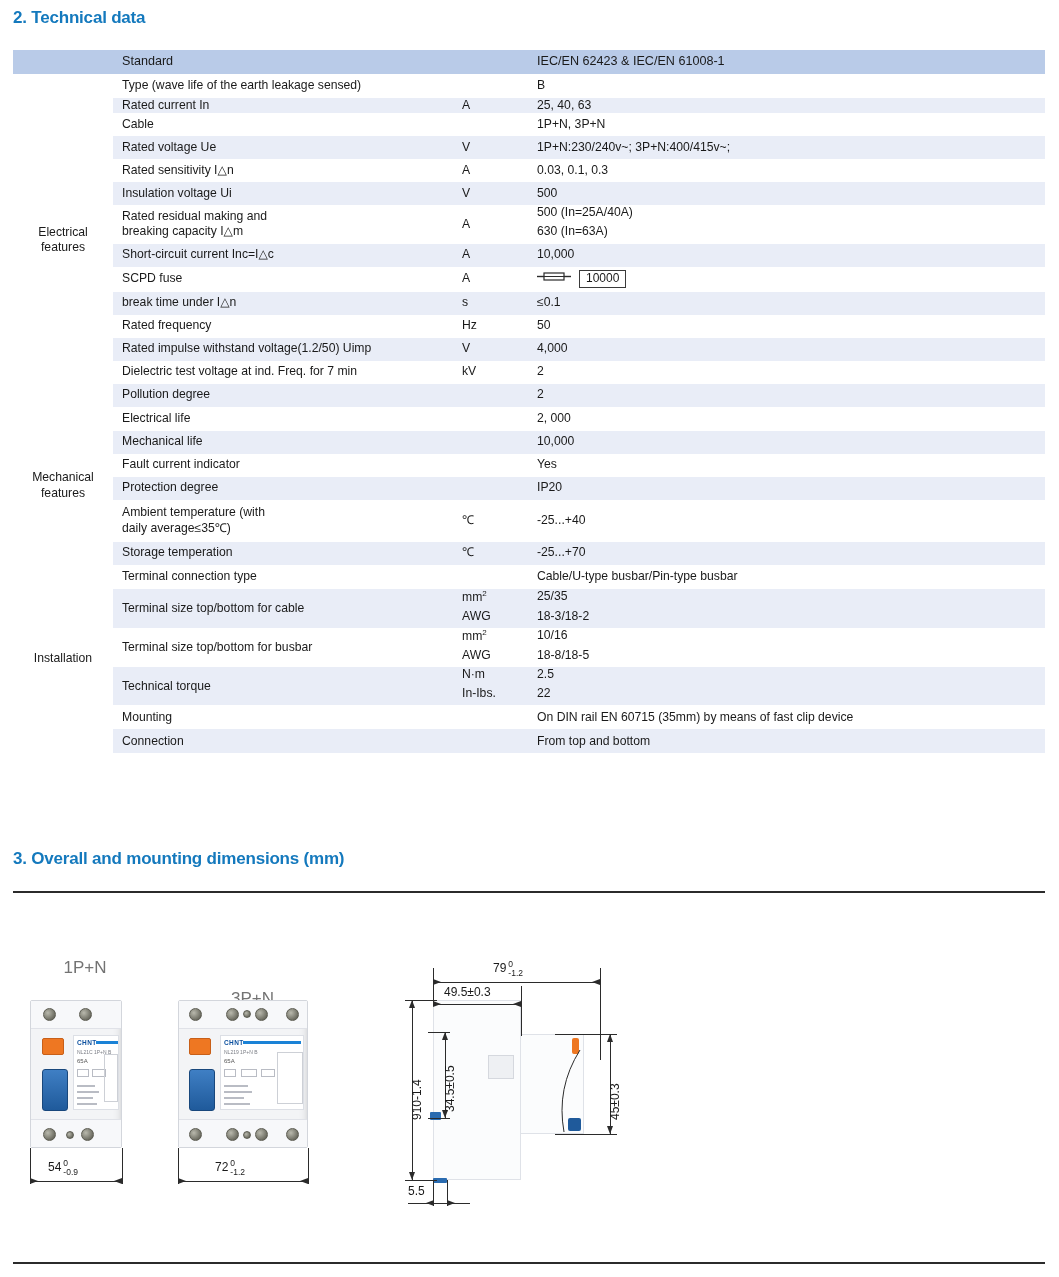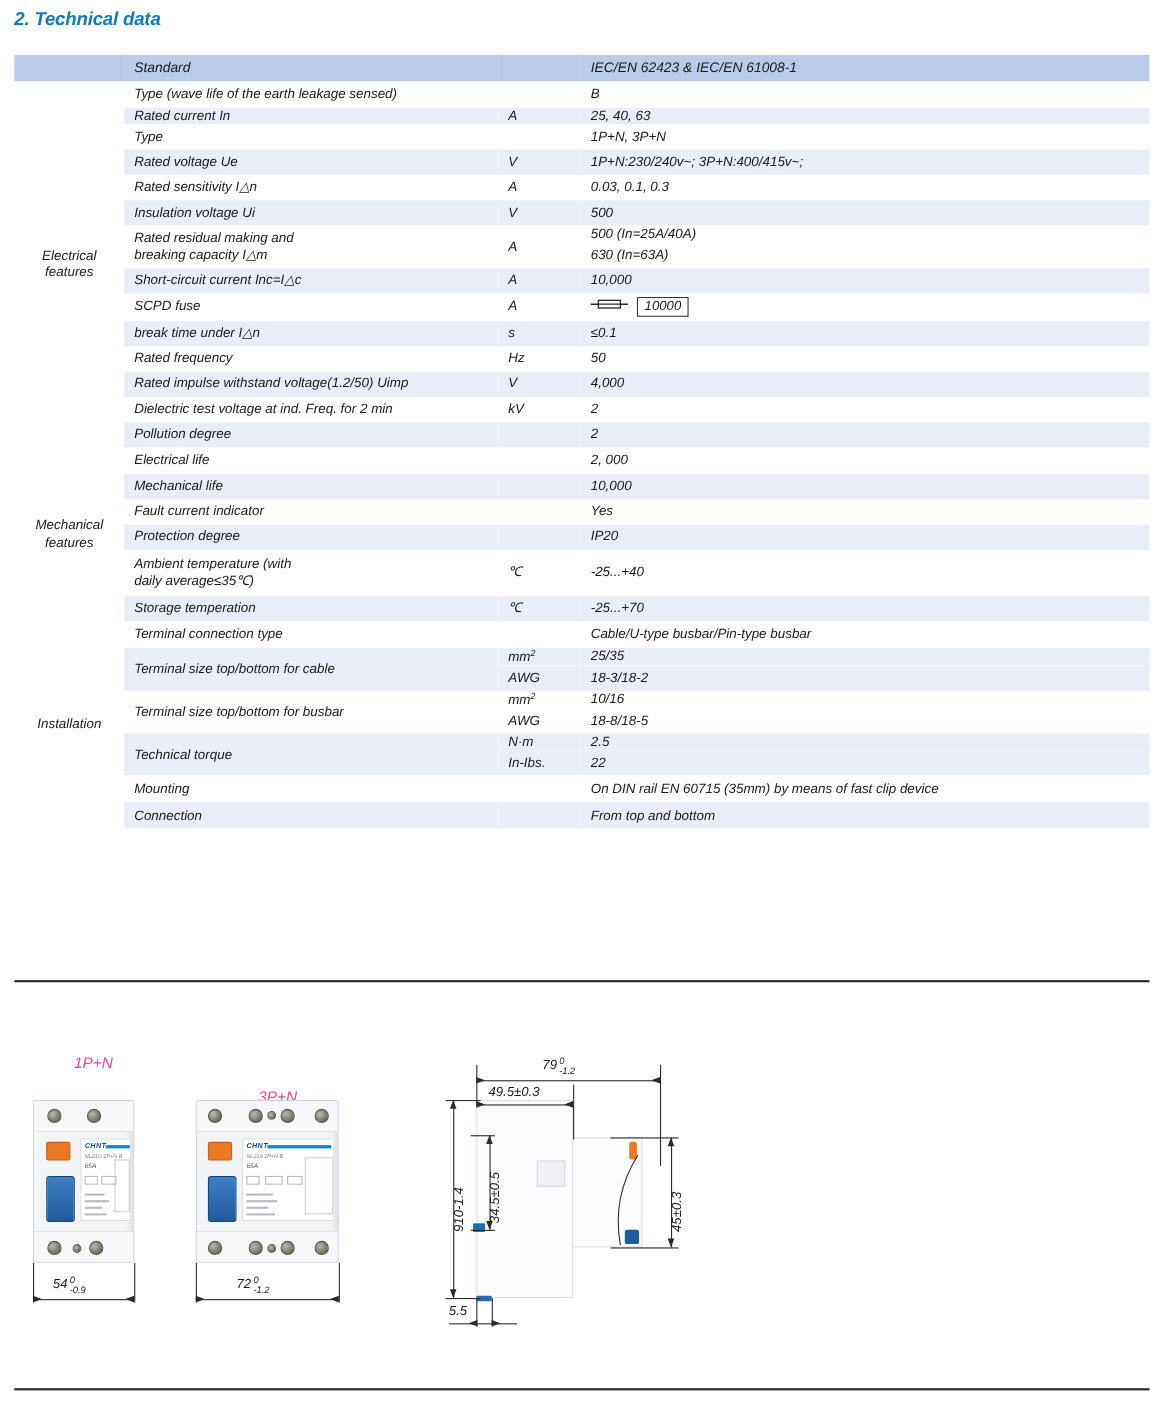--- a/index.html
+++ b/index.html
@@ -3,21 +3,21 @@
 <meta charset="utf-8">
 <style>
   * { box-sizing: border-box; }
   html, body {
     margin: 0; padding: 0;
     width: 1059px; height: 1277px;
     background: #ffffff;
     font-family: "Liberation Sans", sans-serif;
     color: #1a1a1a;
   }
-  .page { position: relative; width: 1059px; height: 1277px; overflow: hidden; font-style: italic; }
+  .page { position: relative; width: 1059px; height: 1277px; overflow: hidden; }
 
   
   .sec-heading {
     position: absolute;
     font-size: 17px;
     font-weight: bold;
     color: #1479bd;
     letter-spacing: -0.2px;
   }
   #h-tech { left: 13px; top: 8px; }
@@ -98,22 +98,22 @@
     font-size: 12px;
     background: #ffffff;
     line-height: 1.25;
   }
 
   
   .draw-area { position: absolute; left: 0; top: 900px; width: 1059px; height: 330px; }
 
   .prod-label {
     position: absolute;
-    font-size: 14px;
-    color: #ec4899;
+    font-size: 17px;
+    color: #737373;
     text-align: center;
   }
   #lbl-1pn { left: 30px; top: 58px; width: 110px; }
   #lbl-3pn { left: 195px; top: 58px; width: 115px; margin-top: 31px; }
 
   
   .breaker {
     position: absolute;
     background: #f3f4f6;
     border: 1px solid #d3d6dc;
@@ -253,21 +253,21 @@
         <td class="vl-param" style="height:24px">Type (wave life of the earth leakage sensed)</td>
         <td class="vl-unit"></td>
         <td class="vl-value">B</td>
       </tr>
       <tr class="shade">
         <td class="vl-param" style="height:14px">Rated current In</td>
         <td class="vl-unit">A</td>
         <td class="vl-value">25, 40, 63</td>
       </tr>
       <tr class="plain">
-        <td class="vl-param" style="height:23px">Type</td>
+        <td class="vl-param" style="height:23px">Cable</td>
         <td class="vl-unit"></td>
         <td class="vl-value">1P+N, 3P+N</td>
       </tr>
       <tr class="shade">
         <td class="vl-param" style="height:23px">Rated voltage Ue</td>
         <td class="vl-unit">V</td>
         <td class="vl-value">1P+N:230/240v~;   3P+N:400/415v~;</td>
       </tr>
       <tr class="plain">
         <td class="vl-param" style="height:23px">Rated sensitivity I△n</td>
@@ -322,21 +322,21 @@
         <td class="vl-param" style="height:23px">Rated frequency</td>
         <td class="vl-unit">Hz</td>
         <td class="vl-value">50</td>
       </tr>
       <tr class="shade">
         <td class="vl-param" style="height:23px">Rated impulse withstand voltage(1.2/50) Uimp</td>
         <td class="vl-unit">V</td>
         <td class="vl-value">4,000</td>
       </tr>
       <tr class="plain">
-        <td class="vl-param" style="height:23px">Dielectric test voltage at ind. Freq. for 2 min</td>
+        <td class="vl-param" style="height:23px">Dielectric test voltage at ind. Freq. for 7 min</td>
         <td class="vl-unit">kV</td>
         <td class="vl-value">2</td>
       </tr>
       <tr class="shade">
         <td class="vl-param" style="height:23px">Pollution degree</td>
         <td class="vl-unit"></td>
         <td class="vl-value">2</td>
       </tr>
 
       <tr class="plain grp-sep-top">
@@ -421,20 +421,21 @@
         <td class="vl-value">On DIN rail EN 60715 (35mm) by means of fast clip device</td>
       </tr>
       <tr class="shade tbl-bottom">
         <td class="vl-param" style="height:24px">Connection</td>
         <td class="vl-unit"></td>
         <td class="vl-value">From top and bottom</td>
       </tr>
     </tbody>
   </table>
 
+  <div class="sec-heading" id="h-dims">3. Overall and mounting dimensions (mm)</div>
   <div class="rule-heavy" id="rule-dims"></div>
 
   <div class="draw-area">
 
     <div class="prod-label" id="lbl-1pn">1P+N</div>
     <div class="breaker" id="brk1">
       <div class="brk-top"></div>
       <div class="screw" style="left:12px; top:7px;"></div>
       <div class="screw" style="left:48px; top:7px;"></div>
       <div class="orange-btn" style="left:11px; top:37px;"></div>

